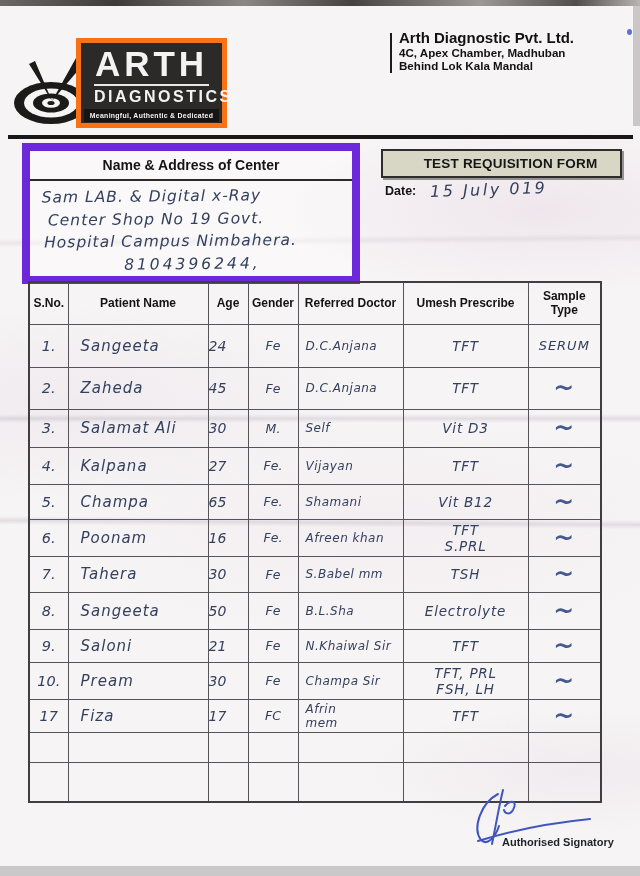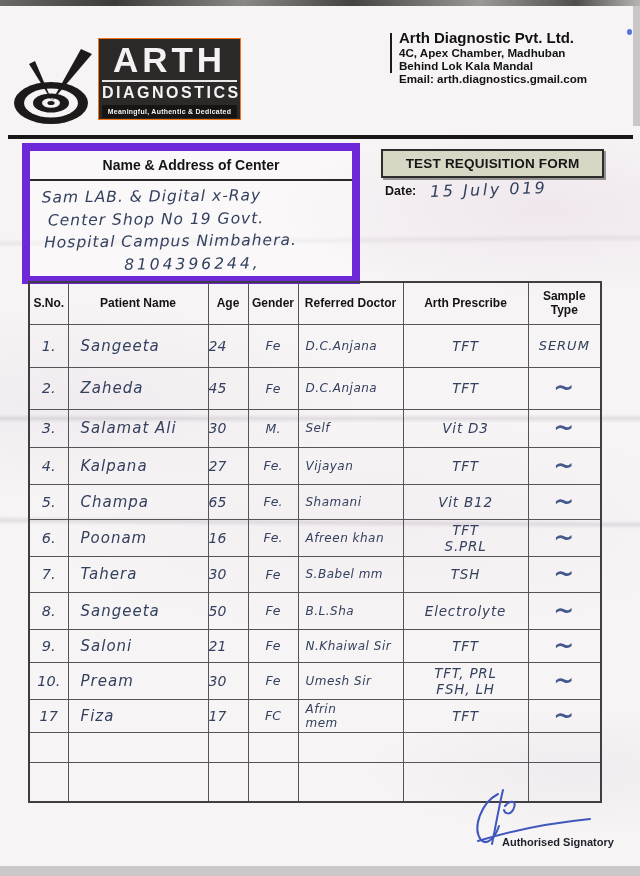--- a/index.html
+++ b/index.html
@@ -18,25 +18,25 @@
   .crease{position:absolute;left:0;width:640px;height:9px;pointer-events:none;
     background:linear-gradient(180deg,transparent,rgba(150,140,155,0.22),transparent);}
   .scan-top-edge{position:absolute;top:0;left:0;width:640px;height:6px;
     background:linear-gradient(90deg,#6b6866 0%,#3d3a38 18%,#8a8784 38%,#45423f 55%,#9b9895 75%,#504d4a 90%,#b7b4b1 100%);}
   .scan-bottom-edge{position:absolute;left:0;top:866px;width:640px;height:10px;background:#cbc8ca;}
   .scan-right-edge{position:absolute;top:6px;left:633px;width:7px;height:120px;background:#b3afb1;opacity:.65;}
   .blue-speck{position:absolute;left:627px;top:29px;width:5px;height:6px;border-radius:50%;background:#3b5bd6;opacity:.85;}
 
   
   .logo-target{position:absolute;left:8px;top:48px;width:92px;height:78px;}
-  .brand-box{position:absolute;left:98px;top:38px;width:141px;height:80px;
-    background:#2b2a29;color:#f4f2f2;text-align:center;border:1px solid #f97316;}
+  .brand-box{position:absolute;left:76px;top:38px;width:141px;height:80px;
+    background:#2b2a29;color:#f4f2f2;text-align:center;border:5px solid #f97316;}
   .brand-main{font-size:35px;font-weight:bold;letter-spacing:4px;line-height:40px;padding-top:1px;}
   .brand-sub{font-size:16px;font-weight:bold;letter-spacing:2.5px;line-height:22px;
-    border-top:2px solid #e8e6e6;margin:0 3px;}
+    border-top:2px solid #e8e6e6;margin:0 13px;}
   .brand-tagline{font-size:6.9px;font-weight:bold;letter-spacing:.3px;line-height:13px;
     background:#161514;margin:1px 3px 0 3px;}
   .company-bar{position:absolute;left:390px;top:33px;width:2px;height:40px;background:#1d1c1b;}
   .company-info{position:absolute;left:399px;top:28px;width:236px;color:#121212;}
   .company-name{font-size:15px;font-weight:bold;line-height:19px;}
   .company-line{font-size:11.6px;font-weight:600;line-height:12.9px;}
   .head-rule{position:absolute;left:8px;top:135px;width:625px;height:4px;background:#191817;}
 
   
   .center-box{position:absolute;left:22px;top:143px;width:322px;height:125px;
@@ -46,21 +46,21 @@
   .hw{font-family:"DejaVu Sans",sans-serif;font-style:italic;color:#33415e;}
   .center-box-lines{padding:4px 8px 0 10px;font-size:15.5px;line-height:22.5px;
     transform:rotate(-0.6deg);letter-spacing:1px;}
   .cb-l1{padding-left:2px;}
   .cb-l2{padding-left:8px;}
   .cb-l3{padding-left:4px;}
   .cb-l4{text-align:center;letter-spacing:3px;}
 
   .trf-box{position:absolute;left:381px;top:149px;width:219px;height:25px;
     background:#d8d7c5;border:2px solid #2e2d2c;box-shadow:2px 2px 0 rgba(70,70,70,0.55);
-    text-align:center;line-height:25px;font-size:13.5px;font-weight:bold;color:#161616;letter-spacing:.2px;}
+    text-align:center;line-height:25px;font-size:13.5px;font-weight:bold;color:#161616;letter-spacing:.2px;padding-left:18px;}
   .date-line{position:absolute;left:385px;top:180px;width:230px;}
   .date-label{font-size:12.5px;font-weight:bold;color:#141414;}
   .date-value{font-size:16px;letter-spacing:2.5px;margin-left:9px;display:inline-block;transform:rotate(-2deg);}
 
   
   .req-table{position:absolute;left:28px;top:281px;border-collapse:collapse;table-layout:fixed;
     width:572px;border:2px solid #403e40;background:transparent;}
   .req-table th,.req-table td{border:1.5px solid #565458;padding:0;overflow:hidden;}
   .req-table thead tr{height:42px;}
   .req-table th{font-size:12px;font-weight:bold;color:#141414;text-align:center;}
@@ -103,21 +103,20 @@
   <div class="brand-main">ARTH</div>
   <div class="brand-sub">DIAGNOSTICS</div>
   <div class="brand-tagline">Meaningful, Authentic &amp; Dedicated</div>
 </div>
 
 <div class="company-bar"></div>
 <div class="company-info">
   <div class="company-name">Arth Diagnostic Pvt. Ltd.</div>
   <div class="company-line">4C, Apex Chamber, Madhuban</div>
   <div class="company-line">Behind Lok Kala Mandal</div>
-  <div class="company-line">Email: arth.diagnostics.gmail.com</div>
 </div>
 
 <div class="head-rule"></div>
 
 <div class="center-box">
   <div class="center-box-title">Name &amp; Address of Center</div>
   <div class="center-box-lines hw">
     <div class="cb-l1">Sam LAB. &amp; Digital x-Ray</div>
     <div class="cb-l2">Center Shop No 19 Govt.</div>
     <div class="cb-l3">Hospital Campus Nimbahera.</div>
@@ -141,21 +140,21 @@
       <col style="width:125px">
       <col style="width:73px">
   </colgroup>
   <thead>
     <tr>
       <th>S.No.</th>
       <th>Patient Name</th>
       <th>Age</th>
       <th>Gender</th>
       <th>Referred Doctor</th>
-      <th>Arth Prescribe</th>
+      <th>Umesh Prescribe</th>
       <th>Sample Type</th>
     </tr>
   </thead>
   <tbody>
   <tr style="height: 43px;">
     <td class="cell-sno hw">1.</td>
     <td class="cell-name hw">Sangeeta</td>
     <td class="cell-age hw">24</td>
     <td class="cell-gender hw">Fe</td>
     <td class="cell-doctor hw">D.C.Anjana</td>
@@ -242,21 +241,21 @@
     <td class="cell-doctor hw">N.Khaiwal Sir</td>
     <td class="cell-test hw">TFT</td>
     <td class="cell-sample hw ditto">~</td>
   </tr>
 
   <tr style="height: 37px;">
     <td class="cell-sno hw">10.</td>
     <td class="cell-name hw">Pream</td>
     <td class="cell-age hw">30</td>
     <td class="cell-gender hw">Fe</td>
-    <td class="cell-doctor hw">Umesh Sir</td>
+    <td class="cell-doctor hw">Champa Sir</td>
     <td class="cell-test hw">TFT, PRL
 FSH, LH</td>
     <td class="cell-sample hw ditto">~</td>
   </tr>
 
   <tr style="height: 33px;">
     <td class="cell-sno hw">17</td>
     <td class="cell-name hw">Fiza</td>
     <td class="cell-age hw">17</td>
     <td class="cell-gender hw">FC</td>

